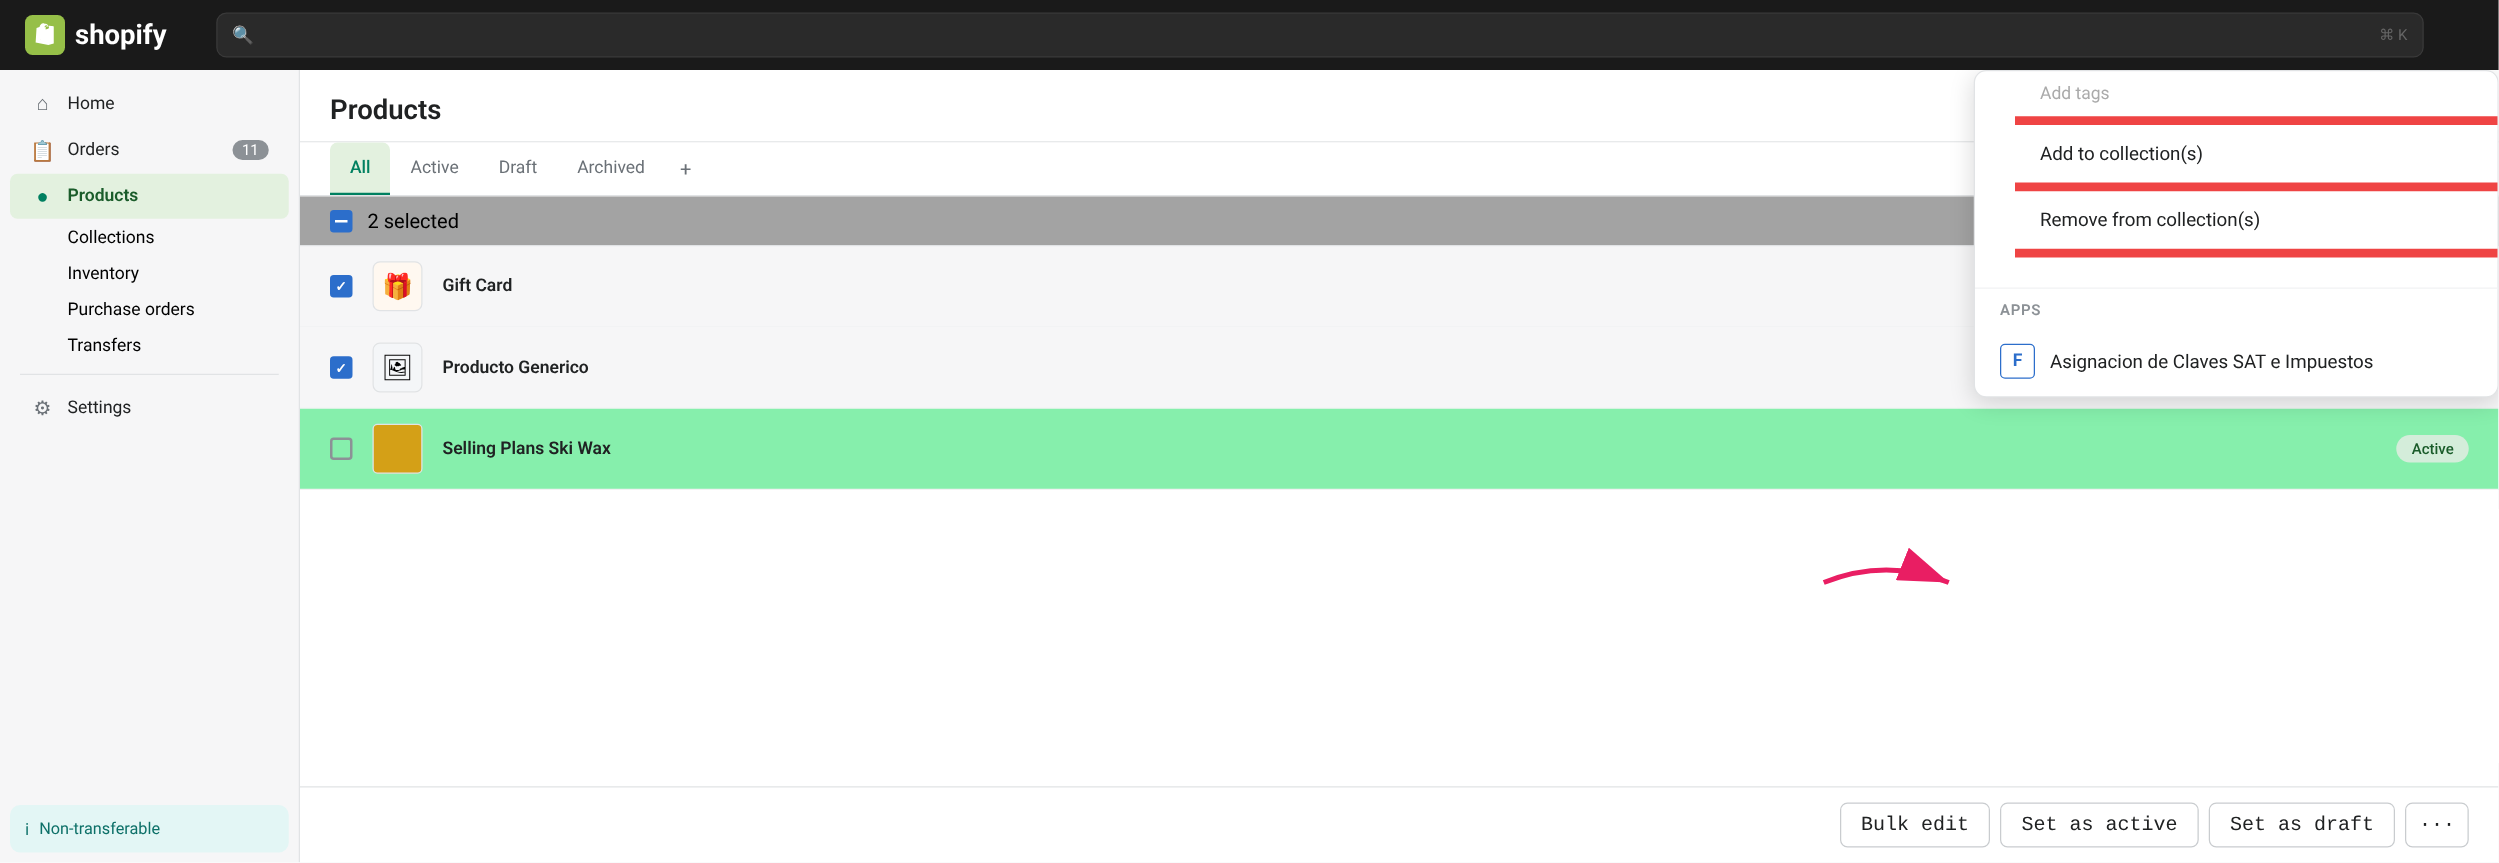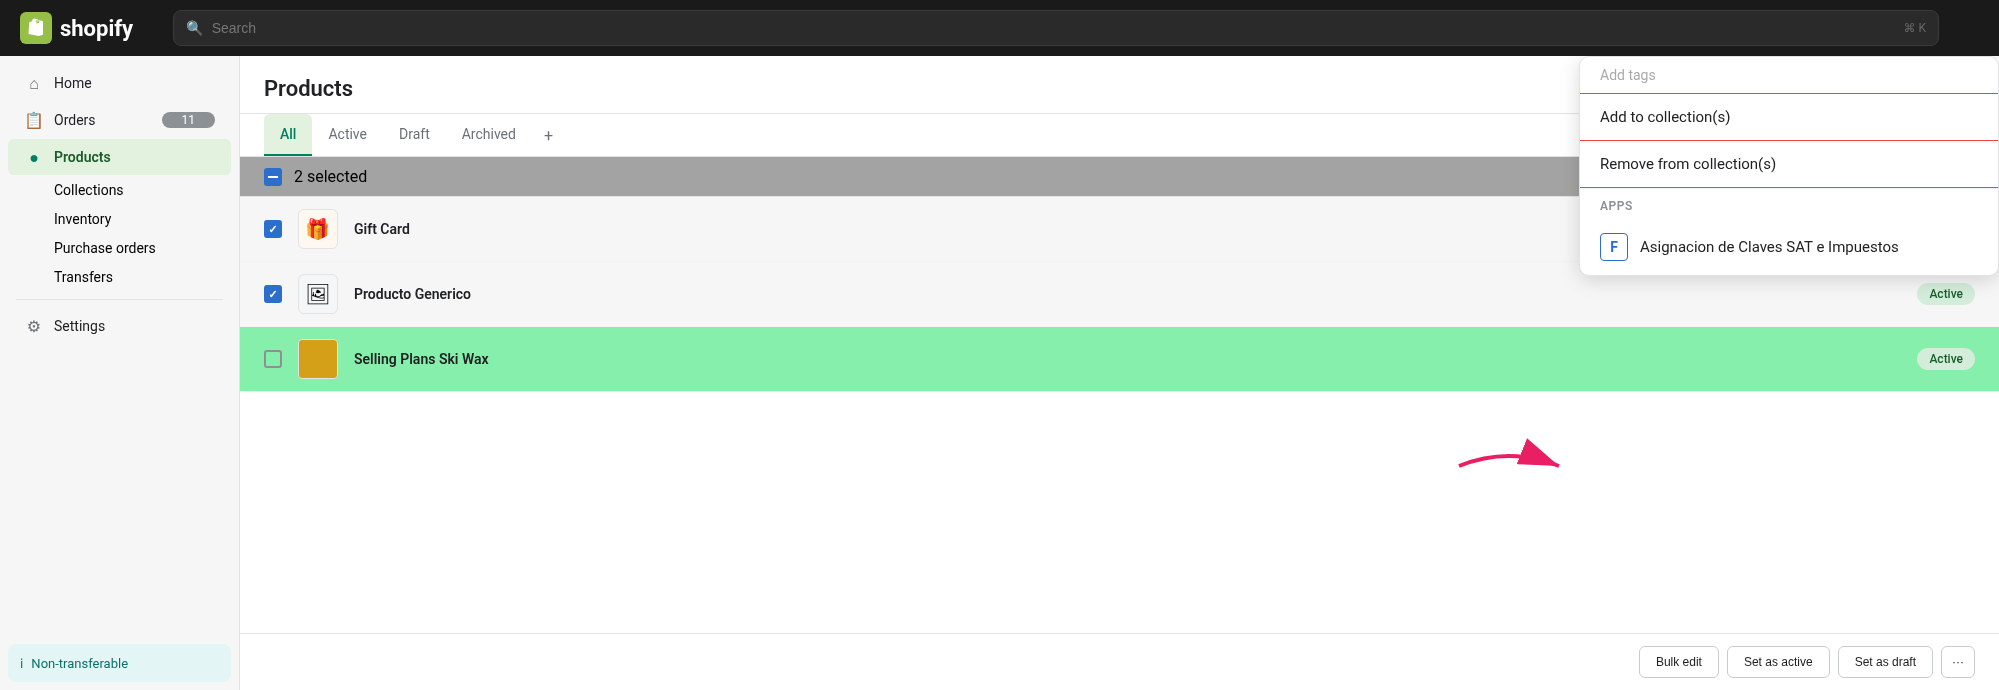--- a/index.html
+++ b/index.html
@@ -18,21 +18,21 @@
     
     .main-layout { display: flex; flex: 1; overflow: hidden; }
 
     
     .sidebar { width: 240px; background: #f6f6f7; border-right: 1px solid #e1e3e5; display: flex; flex-direction: column; flex-shrink: 0; overflow-y: auto; }
     .sidebar-nav { padding: 8px 0; flex: 1; }
     .sidebar-item { display: flex; align-items: center; gap: 10px; padding: 8px 16px; cursor: pointer; color: #202223; font-size: 14px; border-radius: 6px; margin: 1px 8px; }
     .sidebar-item.active { background: #e3f1df; color: #1a5c2a; font-weight: 600; }
     .sidebar-item .icon { width: 20px; height: 20px; display: flex; align-items: center; justify-content: center; color: #6b7177; font-size: 16px; }
     .sidebar-item.active .icon { color: #1a5c2a; }
-    .sidebar-badge { background: #8c9196; color: #fff; border-radius: 10px; padding: 1px 20px; font-size: 12px; margin-left: auto; }
+    .sidebar-badge { background: #8c9196; color: #fff; border-radius: 10px; padding: 1px 8px; font-size: 12px; margin-left: auto; }
     .sidebar-sub-item { padding: 6px 16px 6px 46px; cursor: pointer; color: #000000; font-size: 14px; border-radius: 6px; margin: 1px 8px; }
     .sidebar-section-divider { height: 1px; background: #e1e3e5; margin: 8px 16px; }
     .sidebar-bottom { padding: 8px; }
     .non-transferable { background: #e3f6f5; border-radius: 8px; padding: 10px 12px; display: flex; align-items: center; gap: 8px; color: #0d7068; font-size: 13px; }
 
     
     .content { flex: 1; display: flex; flex-direction: column; overflow: hidden; position: relative; }
     .page-header { padding: 20px 24px 12px; background: #fff; border-bottom: 1px solid #e1e3e5; }
     .page-title { font-size: 22px; font-weight: 600; color: #202223; }
     .tabs-bar { display: flex; align-items: center; padding: 0 24px; background: #fff; border-bottom: 1px solid #e1e3e5; gap: 0; }
@@ -54,50 +54,49 @@
     .product-thumb.gift { background: #fff8f0; }
     .product-thumb.generic { background: #f4f6f8; }
     .product-thumb.wax { background: #f5e6c8; }
     .product-name { font-size: 14px; font-weight: 600; color: #202223; flex: 1; }
     .status-badge { padding: 4px 12px; border-radius: 20px; font-size: 12px; font-weight: 500; }
     .status-badge.active { background: #d4edda; color: #1a5c2a; }
     .inv-col { color: #6b7177; font-size: 14px; width: 80px; }
 
     
     .dropdown-overlay { position: absolute; top: 0; right: 0; width: 420px; background: #fff; border: 1px solid #e1e3e5; border-radius: 10px; box-shadow: 0 4px 20px rgba(0,0,0,0.15); z-index: 100; }
-    .dropdown-item { padding: 14px 20px; font-size: 15px; color: #202223; cursor: pointer; border-bottom: 1px solid #ef4444; }
+    .dropdown-item { padding: 14px 20px; font-size: 15px; color: #202223; cursor: pointer; border-bottom: 7px solid #ef4444; margin-left: 32px; }
     .dropdown-item.faded { color: #aaa; padding: 10px 20px; font-size: 14px; }
-    .dropdown-section-label { padding: 10px 20px 6px; font-size: 12px; font-weight: 600; color: #8c9196; text-transform: uppercase; letter-spacing: 0.5px; border-top: 1px solid #f1f2f3; }
+    .dropdown-section-label { padding: 10px 20px 6px; font-size: 12px; font-weight: 600; color: #8c9196; text-transform: uppercase; letter-spacing: 0.5px; border-top: 1px solid #f1f2f3; margin-top: 24px; }
     .dropdown-app-item { display: flex; align-items: center; gap: 12px; padding: 14px 20px; font-size: 15px; color: #202223; cursor: pointer; }
     .app-icon { width: 28px; height: 28px; border: 1.5px solid #2c6ecb; border-radius: 4px; display: flex; align-items: center; justify-content: center; color: #2c6ecb; font-size: 14px; font-weight: bold; }
 
     
     .arrow-indicator { position: absolute; right: 430px; top: 380px; z-index: 101; }
     .arrow-indicator svg { width: 120px; height: 60px; }
 
     
     .action-bar { position: absolute; bottom: 0; left: 0; right: 0; background: #fff; border-top: 1px solid #e1e3e5; display: flex; align-items: center; justify-content: flex-end; padding: 12px 24px; gap: 8px; z-index: 50; }
-    .action-btn { padding: 8px 16px; font-size: 12px; border: 1px solid #c9cccf; border-radius: 6px; background: #fff; cursor: pointer; color: #202223; font-weight: 500; }
+    .action-btn { padding: 8px 16px; font-size: 16px; border: 1px solid #c9cccf; border-radius: 6px; background: #fff; cursor: pointer; color: #202223; font-weight: 500; font-family: Liberation Mono, monospace; }
     .action-btn.icon-btn { padding: 8px 10px; }
   </style>
 </head>
 <body>
 
 <div class="topbar">
   <div class="shopify-logo">
     <div class="shopify-logo-icon">
       <svg viewBox="0 0 20 20" fill="white" xmlns="http://www.w3.org/2000/svg">
         <path d="M13.5 2.5c-.1 0-.2 0-.3.1l-.6.2c-.4-1-1-1.8-2.1-1.8C10.2 1 10 1 9.8 1c-.1-.1-.5-.5-1.1-.5C6.9.5 6 2 5.6 3.5l-1.8.6c-.5.2-.6.2-.6.7L2.5 16l10.2 1.9L17 16.7V3.1c-.5 0-.5-.1-.5-.1s-.6-.4-3-.5zm-2.5-.3c.5 0 .9.3 1.1.7l-2.6.8C9.8 3 10.3 2.2 11 2.2zm-.5 1.6l2.7-.8v.1c0 .4-.1.9-.1 1-.1.4-.4.7-.7.9l-1.9.6V3.8zm-4.5 9.5c.1.5.6 1.1 1.5 1.1.7 0 1.3-.4 1.3-1.1 0-.6-.3-.9-.9-1.2l-.4-.2c-.2-.1-.3-.2-.3-.4 0-.2.2-.4.5-.4s.5.1.7.3l.5-.6c-.3-.3-.6-.5-1.2-.5-.8 0-1.3.5-1.3 1.1 0 .5.3.9.9 1.2l.4.2c.2.1.3.2.3.4 0 .2-.2.4-.5.4-.5 0-.7-.2-.9-.5l-.6.6z"></path>
       </svg>
     </div>
     <span>shopify</span>
   </div>
   <div class="search-bar">
     <span class="search-icon">🔍</span>
-    <input type="text" placeholder="Search" style="">
     <span class="search-shortcut">⌘ K</span>
   </div>
 </div>
 
 <div class="main-layout">
 
   <div class="sidebar">
     <div class="sidebar-nav">
       <div class="sidebar-item">
         <span class="icon">⌂</span>

